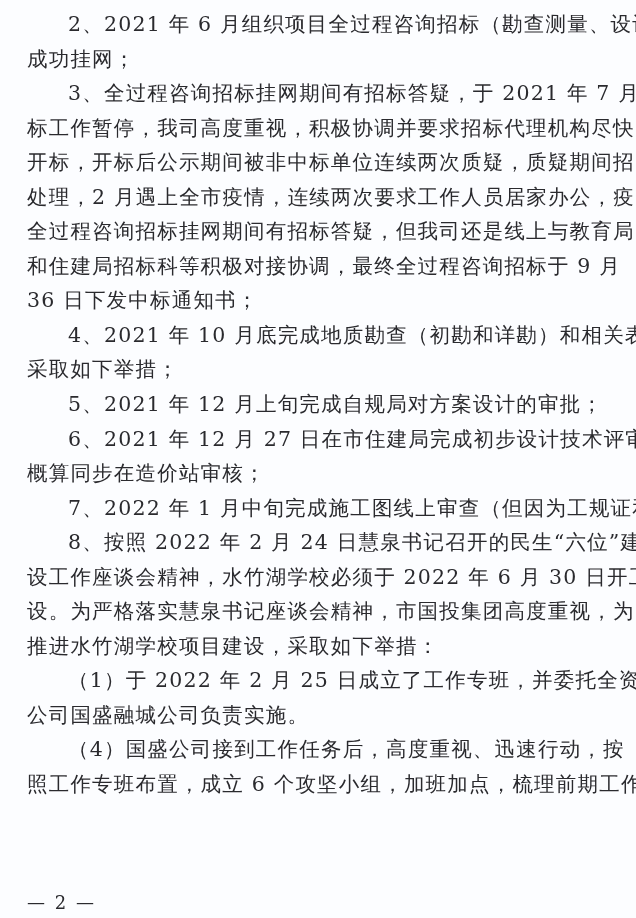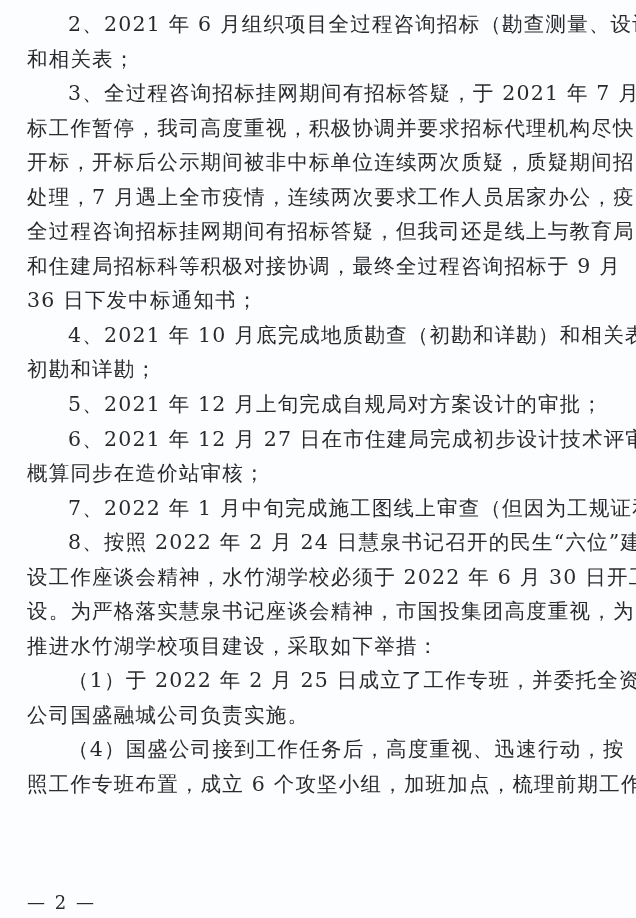--- a/index.html
+++ b/index.html
@@ -43,30 +43,30 @@
     font-size: 18px;
     letter-spacing: 2px;
     color: #2a2a2e;
   }
 </style>
 </head>
 <body>
 
 <div class="page">
   <div class="line indent">2、2021 年 6 月组织项目全过程咨询招标（勘查测量、设计、</div>
-  <div class="line last">和相关表；</div>
+  <div class="line last">成功挂网；</div>
   <div class="line indent">3、全过程咨询招标挂网期间有招标答疑，于 2021 年 7 月底</div>
   <div class="line">标工作暂停，我司高度重视，积极协调并要求招标代理机构尽快</div>
   <div class="line">开标，开标后公示期间被非中标单位连续两次质疑，质疑期间招</div>
-  <div class="line">处理，7 月遇上全市疫情，连续两次要求工作人员居家办公，疫</div>
+  <div class="line">处理，2 月遇上全市疫情，连续两次要求工作人员居家办公，疫</div>
   <div class="line">全过程咨询招标挂网期间有招标答疑，但我司还是线上与教育局</div>
   <div class="line">和住建局招标科等积极对接协调，最终全过程咨询招标于 9 月</div>
   <div class="line last">36 日下发中标通知书；</div>
   <div class="line indent">4、2021 年 10 月底完成地质勘查（初勘和详勘）和相关表</div>
-  <div class="line last">初勘和详勘；</div>
+  <div class="line last">采取如下举措；</div>
   <div class="line indent last">5、2021 年 12 月上旬完成自规局对方案设计的审批；</div>
   <div class="line indent">6、2021 年 12 月 27 日在市住建局完成初步设计技术评审会，</div>
   <div class="line last">概算同步在造价站审核；</div>
   <div class="line indent">7、2022 年 1 月中旬完成施工图线上审查（但因为工规证和</div>
   <div class="line indent">8、按照 2022 年 2 月 24 日慧泉书记召开的民生“六位”建</div>
   <div class="line">设工作座谈会精神，水竹湖学校必须于 2022 年 6 月 30 日开工建</div>
   <div class="line">设。为严格落实慧泉书记座谈会精神，市国投集团高度重视，为</div>
   <div class="line last">推进水竹湖学校项目建设，采取如下举措：</div>
   <div class="line indent">（1）于 2022 年 2 月 25 日成立了工作专班，并委托全资子</div>
   <div class="line last">公司国盛融城公司负责实施。</div>

